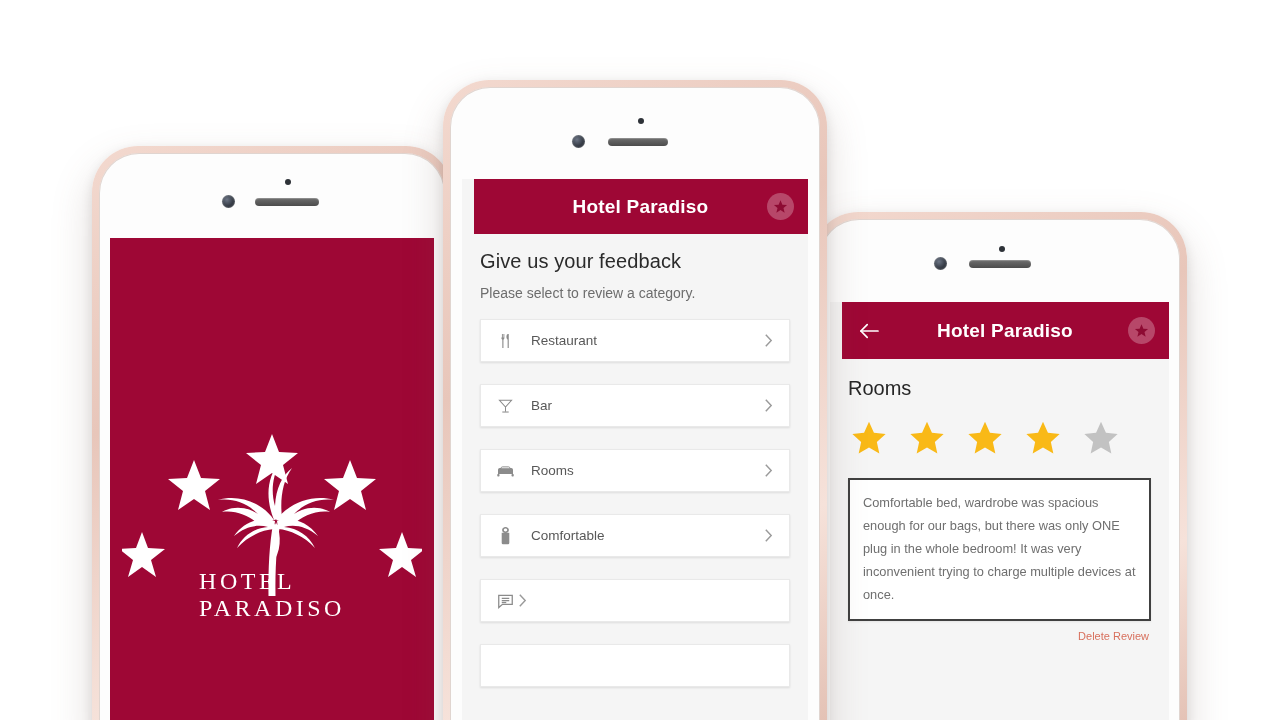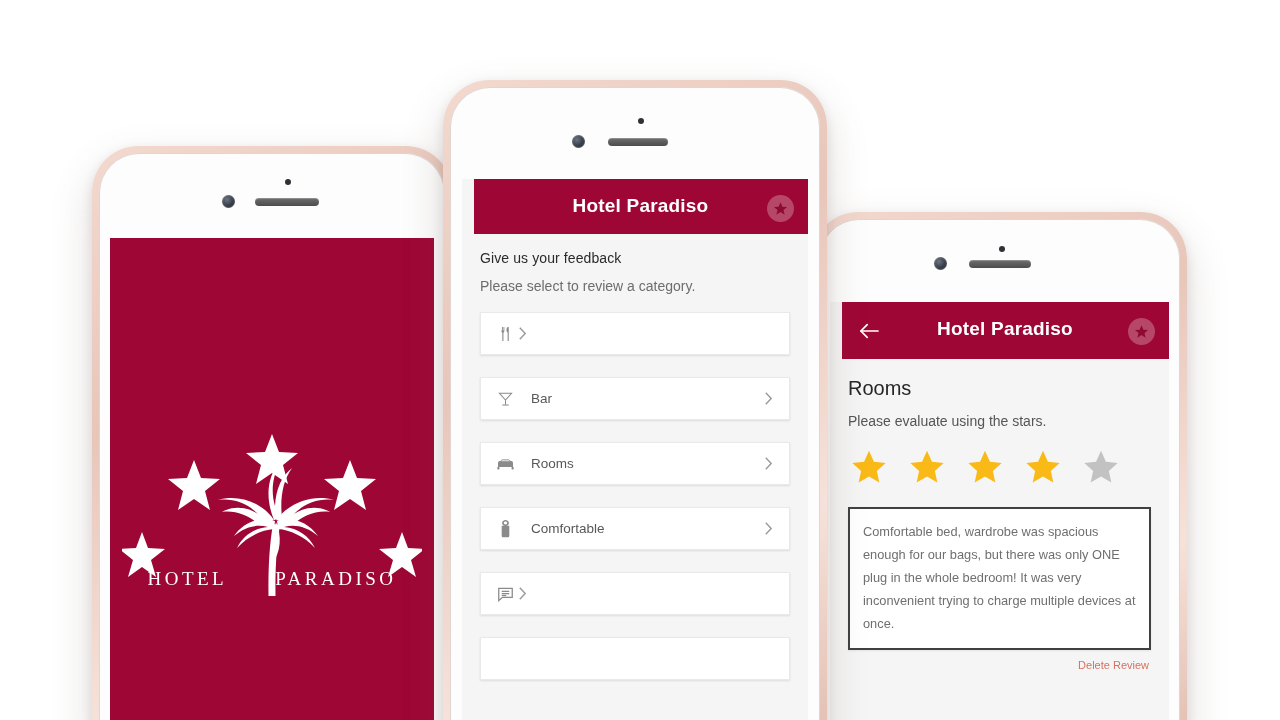--- a/index.html
+++ b/index.html
@@ -33,40 +33,40 @@
          box-shadow: inset 0 0 2px rgba(255,255,255,.5); }
   .speaker { position:absolute; height:8px; border-radius:5px;
              background: linear-gradient(180deg,#6e6e6e,#4c4c4c);
              box-shadow: inset 0 1px 1px rgba(255,255,255,.25); }
   .sensor { position:absolute; width:6px; height:6px; border-radius:50%; background:#2e3238; }
 
   .screen { position:absolute; overflow:hidden; background:#f5f5f5; }
 
   
   .app-header {
-    position:relative; height:55px; display:flex; align-items:flex-start;
-    padding: 16px 14px;
+    position:relative; height:55px; display:flex; align-items:center;
+    padding: 9px 14px;
     margin-left: 12px;
   }
   .app-title {
     flex:1; text-align:center; color:#fff;
     font-size:19px; font-weight:bold; letter-spacing:.2px;
   }
   .back-btn { width:26px; height:26px; display:flex; align-items:center; justify-content:center; flex:0 0 26px; }
   .back-btn svg { display:block; }
   .star-badge {
     width:27px; height:27px; border-radius:50%;
     background: rgba(255,255,255,.26);
     display:flex; align-items:center; justify-content:center; flex:0 0 27px;
   }
   .star-badge svg { display:block; }
 
   
   .fb-body { padding: 16px 18px 0 18px; }
-  .fb-title { font-size:14px; color:#2b2b2b; font-weight:normal; letter-spacing:.1px; }
+  .fb-title { font-size:20px; color:#2b2b2b; font-weight:normal; letter-spacing:.1px; }
   .fb-sub { font-size:14px; color:#6d6d6d; margin-top:12px; }
   .cat-list { margin-top:18px; }
   .cat-row {
     background:#fff; height:43px; display:flex; align-items:center;
     padding: 0 13px 0 11px; margin-bottom:22px;
     border:1px solid #e9e9e9;
     box-shadow: 0 1px 2px rgba(0,0,0,.10);
   }
   .cat-ico { width:26px; flex:0 0 26px; display:flex; align-items:center; justify-content:center; color:#8b8b8b; }
   .cat-label { flex:1; font-size:13.5px; color:#585858; padding-left:13px; }
@@ -87,21 +87,21 @@
   .del-link { font-size:11px; color:#d8705d; }
 
   
   .logo-screen { width:100%; height:100%; position:relative; }
   .logo-wrap { position:absolute; left:0; right:0; top:190px; display:flex; flex-direction:column; align-items:center; }
   .logo-mark { position:relative; width:300px; height:170px; }
   .logo-mark svg { position:absolute; left:0; top:0; }
   .logo-word {
     display:flex; align-items:baseline; justify-content:center;
     color:#fff; font-family:"Liberation Serif", serif;
-    font-size:19px; letter-spacing:3.5px; margin-top:-30px;
+    font-size:24px; letter-spacing:3.5px; margin-top:-30px;flex-direction:column;
   }
   .logo-word .gap { display:inline-block; width:48px; }
 </style>
 </head>
 <body>
 
 <div class="stage">
 
   <div class="phone" style="left:92px; top:146px; width:360px; height:620px;">
     <div class="phone-face">
@@ -174,20 +174,21 @@
 
           <div class="cat-list">
 
             <div class="cat-row">
               <span class="cat-ico">
                 <svg width="17" height="18" viewBox="0 0 24 24" fill="#8b8b8b" aria-hidden="true">
                   <path d="M6.2 2v6.2c0 .9.5 1.6 1.3 1.9V22h1.6V10.1c.8-.3 1.3-1 1.3-1.9V2H9.1v5.1H8.3V2H7.1v5.1h-.8V2z"></path>
                   <path d="M15.6 2c-1.4 0-2.3 1.7-2.3 4.1 0 2 .7 3.5 1.7 3.9V22h1.6V2z"></path>
                 </svg>
               </span>
+              <span class="cat-label">Restaurant</span>
               <span class="chev">
                 <svg width="9" height="15" viewBox="0 0 10 16" fill="none" stroke="#9a9a9a" stroke-width="1.6" aria-hidden="true">
                     <polyline points="2,1.5 8,8 2,14.5"></polyline>
                   </svg>
               </span>
             </div>
 
             <div class="cat-row">
               <span class="cat-ico">
                 <svg width="17" height="18" viewBox="0 0 24 24" fill="none" stroke="#8b8b8b" stroke-width="1.5" aria-hidden="true">
@@ -280,21 +281,20 @@
           <div class="app-title">Hotel Paradiso</div>
           <div class="star-badge">
             <svg width="15" height="15" viewBox="0 0 24 24" fill="#8d0b33" aria-hidden="true">
               <polygon points="12,2 15,9 22.5,9.5 16.8,14.4 18.6,21.8 12,17.7 5.4,21.8 7.2,14.4 1.5,9.5 9,9"></polygon>
             </svg>
           </div>
         </div>
 
         <div class="rv-body">
           <div class="rv-title">Rooms</div>
-          <div class="rv-sub">Please evaluate using the stars.</div>
 
           <div class="stars">
             <span>
               <svg width="38" height="37" viewBox="0 0 24 24" fill="#f9b917" aria-hidden="true">
                   <polygon points="12,1.8 15.2,8.9 22.8,9.7 17.1,14.9 18.7,22.4 12,18.5 5.3,22.4 6.9,14.9 1.2,9.7 8.8,8.9"></polygon>
                 </svg>
             </span>
             <span>
               <svg width="38" height="37" viewBox="0 0 24 24" fill="#f9b917" aria-hidden="true">
                   <polygon points="12,1.8 15.2,8.9 22.8,9.7 17.1,14.9 18.7,22.4 12,18.5 5.3,22.4 6.9,14.9 1.2,9.7 8.8,8.9"></polygon>

